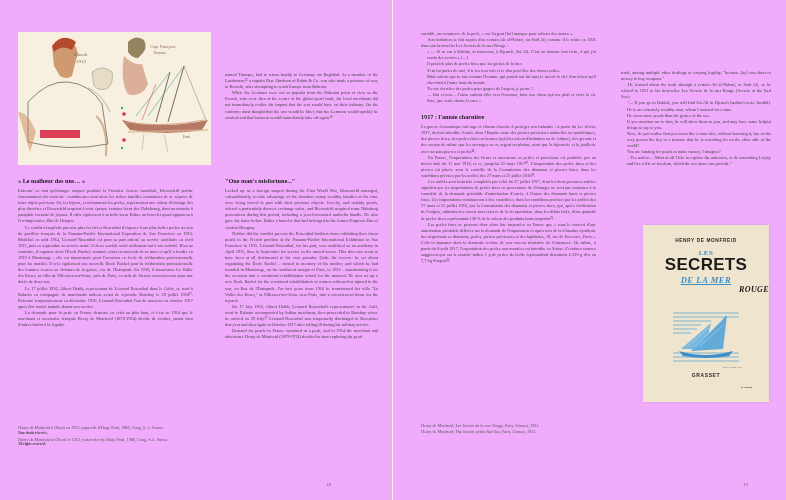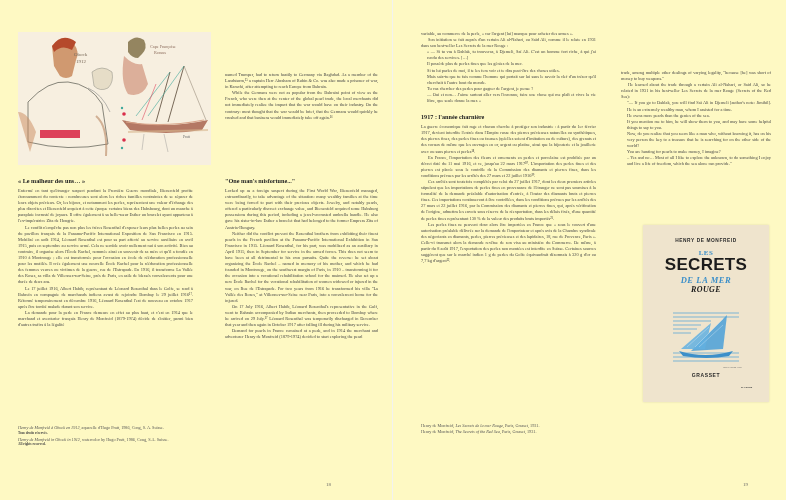--- a/index.html
+++ b/index.html
@@ -1,18 +1,18 @@
 <!DOCTYPE html>
 <html><head>
 <meta charset="utf-8">
 <style>
   * { margin: 0; padding: 0; box-sizing: border-box; }
   html, body { width: 786px; height: 500px; background: #ffffff; overflow: hidden; }
   body { position: relative; font-family: "Liberation Serif", serif; color: #3a3a3a; }
-  .spread { position: absolute; left: 0; top: 0; width: 786px; height: 500px; background: #fef9c3; }
+  .spread { position: absolute; left: 0; top: 0; width: 786px; height: 500px; background: #f0abfc; }
   .page { position: absolute; top: 0; height: 500px; }
   .page.left { left: 0; width: 393px; }
   .page.right { left: 393px; width: 393px; }
   .gutter { position: absolute; left: 392px; top: 0; width: 1px; height: 500px; background: #f2f2f0; }
 
   .col { position: absolute; font-size: 4.35px; line-height: 6.1px; text-align: justify; color: #444; }
   .col p { margin: 0; text-indent: 0; }
   .col p.ind { text-indent: 7px; }
   .col p.quote { padding-left: 6px; }
   .col h2 { font-family: "Liberation Serif", serif; font-weight: bold; font-size: 6.2px; line-height: 8px; color: #222; margin: 0 0 3px 0; }
@@ -27,22 +27,22 @@
   
   .cover { position: absolute; left: 643px; top: 225px; width: 126px; height: 177px; background: #efe4cd;
            box-shadow: 0 0 2px rgba(0,0,0,0.12); }
   .cover .author { position: absolute; top: 13px; width: 100%; text-align: center; font-family: "Liberation Sans", sans-serif;
                    font-weight: bold; font-size: 4.8px; letter-spacing: 0.6px; color: #2a2a2a; }
   .cover .t1 { position: absolute; top: 24px; width: 100%; text-align: center; font-family: "Liberation Serif", serif;
                font-weight: bold; font-size: 7px; color: #3c8fc9; letter-spacing: 0.5px; }
   .cover .t2 { position: absolute; top: 30px; width: 100%; text-align: center; font-family: Liberation Sans, sans-serif;
                font-weight: bold; font-size: 17px; color: #1c1c1c; letter-spacing: 0.3px; }
   .cover .t3 { position: absolute; top: 50px; width: 100%; text-align: center; font-family: "Liberation Serif", serif;
-               font-weight: bold; font-style: italic; font-size: 8.5px; color: #3c8fc9; letter-spacing: 0.6px; }
-  .cover .t4 { position: absolute; top: 60px; width: 100%; text-align: center; font-family: "Liberation Serif", serif;
+               font-weight: bold; font-style: italic; font-size: 8.5px; color: #3c8fc9; letter-spacing: 0.6px; text-decoration: underline; }
+  .cover .t4 { position: absolute; top: 60px; width: 100%; text-align: right; font-family: "Liberation Serif", serif;
                font-weight: bold; font-style: italic; font-size: 8px; color: #1c1c1c; letter-spacing: 0.4px; }
   .cover .engraving { position: absolute; left: 28px; top: 84px; width: 70px; height: 58px; }
   .cover .credit { position: absolute; left: 80px; top: 141px; font-size: 2.2px; color: #666; }
   .cover .publisher { position: absolute; top: 147px; width: 100%; text-align: center; font-family: "Liberation Sans", sans-serif;
                       font-weight: bold; font-size: 5px; letter-spacing: 0.6px; color: #2a2a2a; }
   .cover .edition { position: absolute; left: 98px; top: 161px; font-size: 2.6px; color: #444; font-weight: bold; }
 
   .page-num { position: absolute; top: 482px; font-size: 4.8px; color: #666; }
 </style>
 </head>

